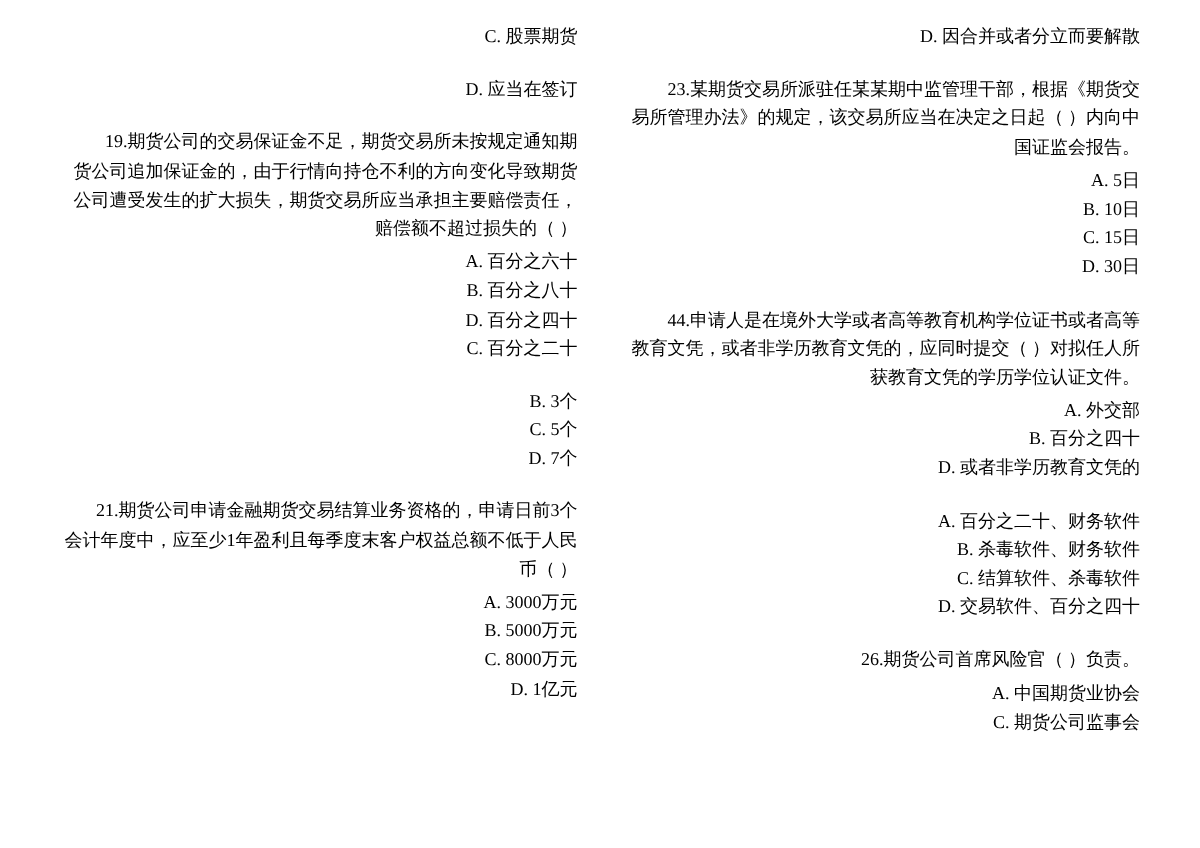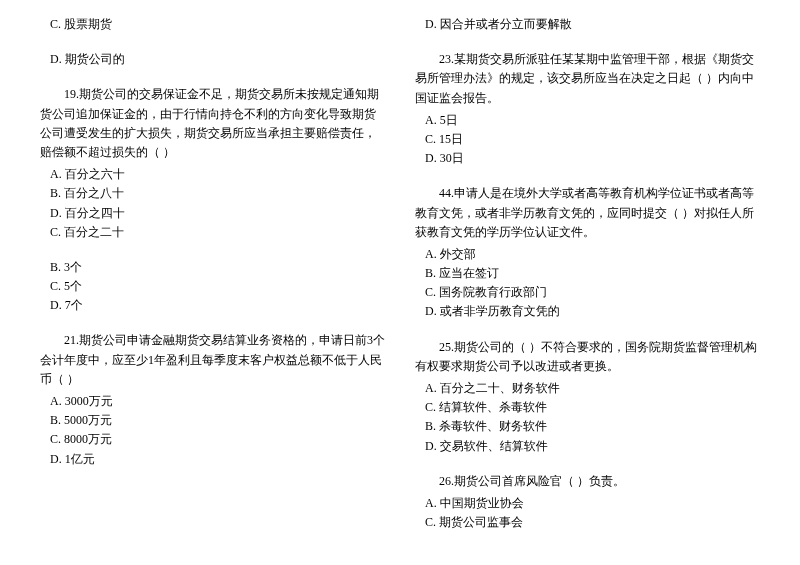--- a/index.html
+++ b/index.html
@@ -21,20 +21,21 @@
       gap: 30px;
     }
     .column {
       flex: 1;
       display: flex;
       flex-direction: column;
       gap: 8px;
     }
     .question-block {
       margin-bottom: 8px;
+      text-align: right;
     }
     .question-text {
       line-height: 1.6;
       text-indent: 0;
       margin-bottom: 3px;
     }
     .option {
       line-height: 1.6;
       padding-left: 10px;
     }
@@ -44,21 +45,21 @@
   </style>
 </head>
 <body>
 
 <div class="content">
   <div class="column" id="left-col">
       <div class="question-block">
         <p class="option">C. 股票期货</p>
       </div>
       <div class="question-block">
-        <p class="option">D. 期货公司的</p>
+        <p class="option">D. 应当在签订</p>
       </div>
       <div class="question-block">
         <p class="question-text indent">19.期货公司的交易保证金不足，期货交易所未按规定通知期货公司追加保证金的，由于行情向持仓不利的方向变化导致期货公司遭受发生的扩大损失，期货交易所应当承担主要赔偿责任，赔偿额不超过损失的（  ）</p>
         <p class="option">A. 百分之六十</p>
         <p class="option">B. 百分之八十</p>
         <p class="option">D. 百分之四十</p>
         <p class="option">C. 百分之二十</p>
       </div>
       <div class="question-block">
         <p class="option">B. 3个</p>
@@ -73,36 +74,35 @@
         <p class="option">D. 1亿元</p>
       </div>
     </div>
   <div class="column" id="right-col">
       <div class="question-block">
         <p class="option">D. 因合并或者分立而要解散</p>
       </div>
       <div class="question-block">
         <p class="question-text indent">23.某期货交易所派驻任某某期中监管理干部，根据《期货交易所管理办法》的规定，该交易所应当在决定之日起（  ）内向中国证监会报告。</p>
         <p class="option">A. 5日</p>
+        <p class="option">B. 10日</p>
         <p class="option">C. 15日</p>
         <p class="option">D. 30日</p>
       </div>
       <div class="question-block">
         <p class="question-text indent">44.申请人是在境外大学或者高等教育机构学位证书或者高等教育文凭，或者非学历教育文凭的，应同时提交（  ）对拟任人所获教育文凭的学历学位认证文件。</p>
         <p class="option">A. 外交部</p>
-        <p class="option">B. 应当在签订</p>
-        <p class="option">C. 国务院教育行政部门</p>
+        <p class="option">B. 百分之四十</p>
         <p class="option">D. 或者非学历教育文凭的</p>
       </div>
       <div class="question-block">
-        <p class="question-text indent">25.期货公司的（  ）不符合要求的，国务院期货监督管理机构有权要求期货公司予以改进或者更换。</p>
         <p class="option">A. 百分之二十、财务软件</p>
+        <p class="option">B. 杀毒软件、财务软件</p>
         <p class="option">C. 结算软件、杀毒软件</p>
-        <p class="option">B. 杀毒软件、财务软件</p>
-        <p class="option">D. 交易软件、结算软件</p>
+        <p class="option">D. 交易软件、百分之四十</p>
       </div>
       <div class="question-block">
         <p class="question-text indent">26.期货公司首席风险官（  ）负责。</p>
         <p class="option">A. 中国期货业协会</p>
         <p class="option">C. 期货公司监事会</p>
       </div>
     </div>
 </div>
 
 </body></html>

